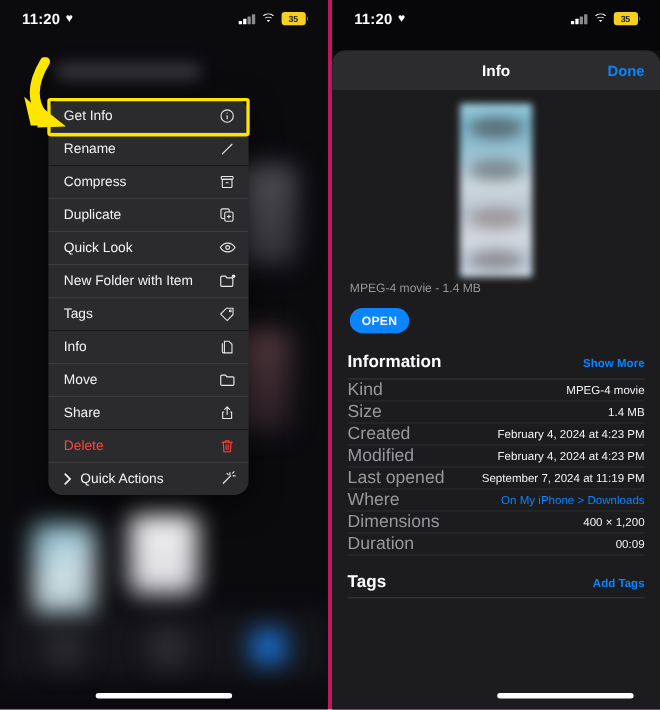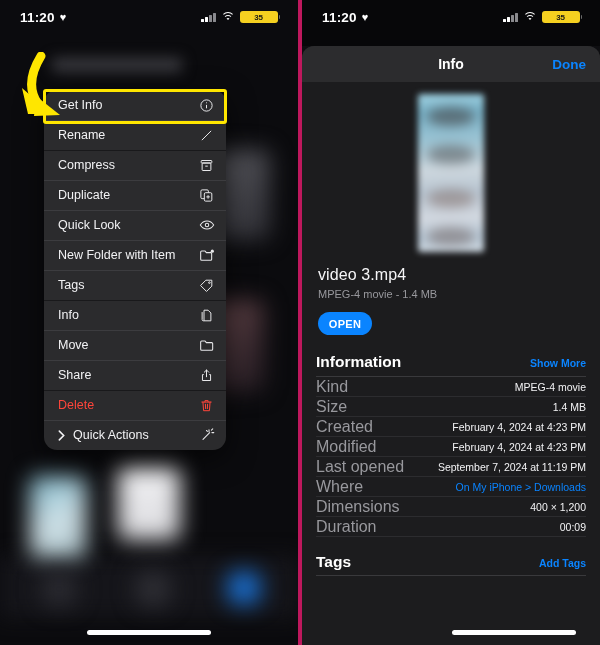--- a/index.html
+++ b/index.html
@@ -30,21 +30,21 @@
   .bars i:nth-child(3){ height:7.5px; background:#8a8a8e;}
   .bars i:nth-child(4){ height:9.5px; background:#8a8a8e;}
   .wifi { position:relative; width:14px; height:10px; }
   .wifi span { position:absolute; left:50%; transform:translateX(-50%); border:1.6px solid #fff;
                border-bottom-color:transparent; border-left-color:transparent; border-right-color:transparent;
                border-radius:50%; }
   .wifi span:nth-child(1){ width:14px; height:14px; top:0; }
   .wifi span:nth-child(2){ width:9px; height:9px; top:2.5px; }
   .wifi span:nth-child(3){ width:4px; height:4px; top:5.5px; border-width:2px; }
   .battery { position:relative; display:flex; align-items:center; }
-  .batt-body { width:38px; height:11.5px; border-radius:3px; background:#f5d020;
+  .batt-body { width:22px; height:11.5px; border-radius:3px; background:#f5d020;
                display:flex; align-items:center; justify-content:center; }
   .batt-num { font-size:8px; font-weight:bold; color:#1a1a16; letter-spacing:-.2px; }
   .batt-tip { width:1.5px; height:4px; background:#6b6b6b; border-radius:0 1px 1px 0; margin-left:1px; }
 
   
   .bg-files { position:absolute; inset:0; background:#0b0b0e; }
   .blurb { position:absolute; filter:blur(11px); border-radius:8px; }
   .bg-title { position:absolute; left:52px; top:58px; width:130px; height:14px;
               background:#3a3a3f; filter:blur(7px); border-radius:4px; }
   .bg-cell-teal { left:30px; top:476px; width:56px; height:82px;
@@ -344,21 +344,20 @@
           <span class="sheet-title">Info</span>
           <span class="sheet-done">Done</span>
         </div>
 
         <div class="sheet-body">
 
           <div class="thumb-wrap">
             <div class="thumb"></div>
           </div>
 
-          <div class="file-name">video 3.mp4</div>
           <div class="file-meta">MPEG-4 movie - 1.4 MB</div>
           <div class="open-btn">OPEN</div>
 
           <div class="section">
             <div class="section-head">
               <span class="section-title">Information</span>
               <span class="section-action">Show More</span>
             </div>
             <div class="sec-rule"></div>
 

